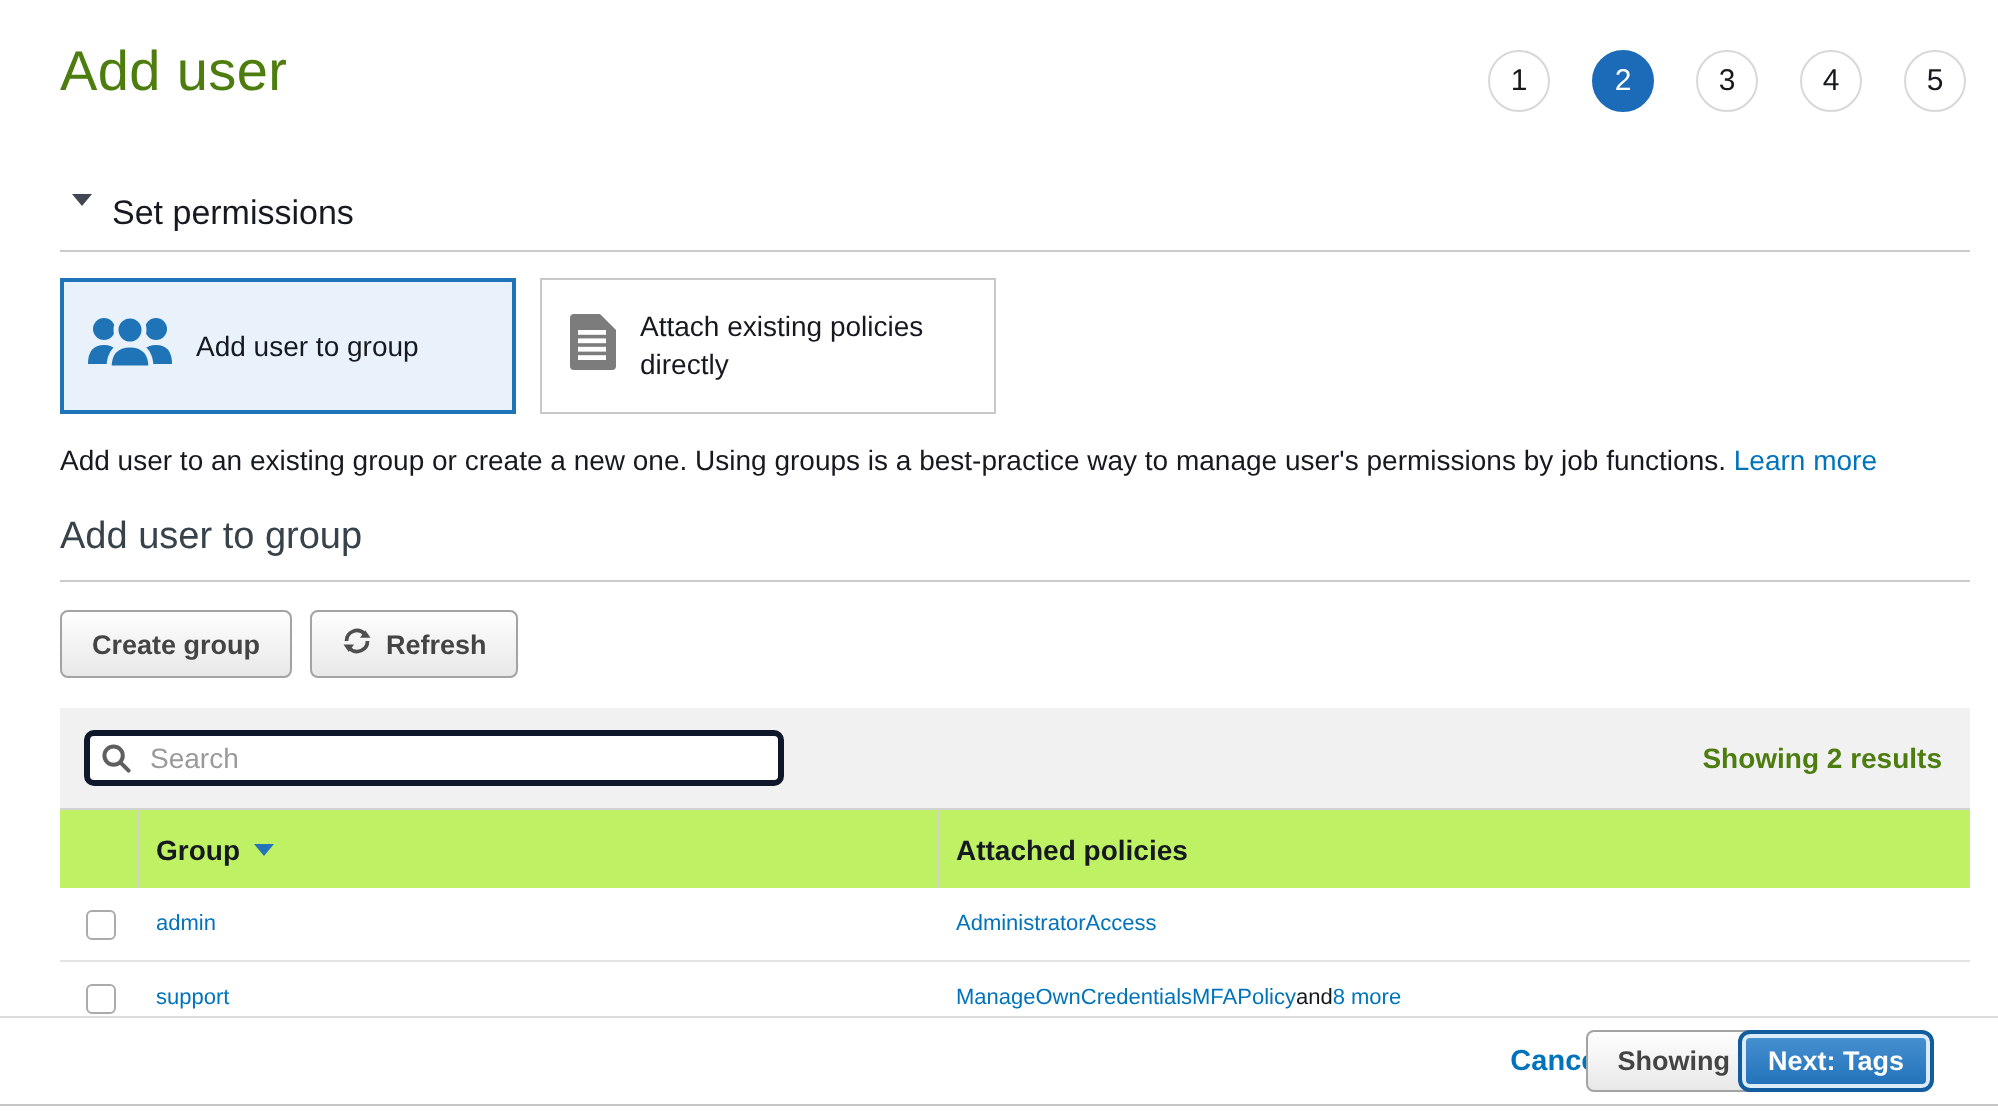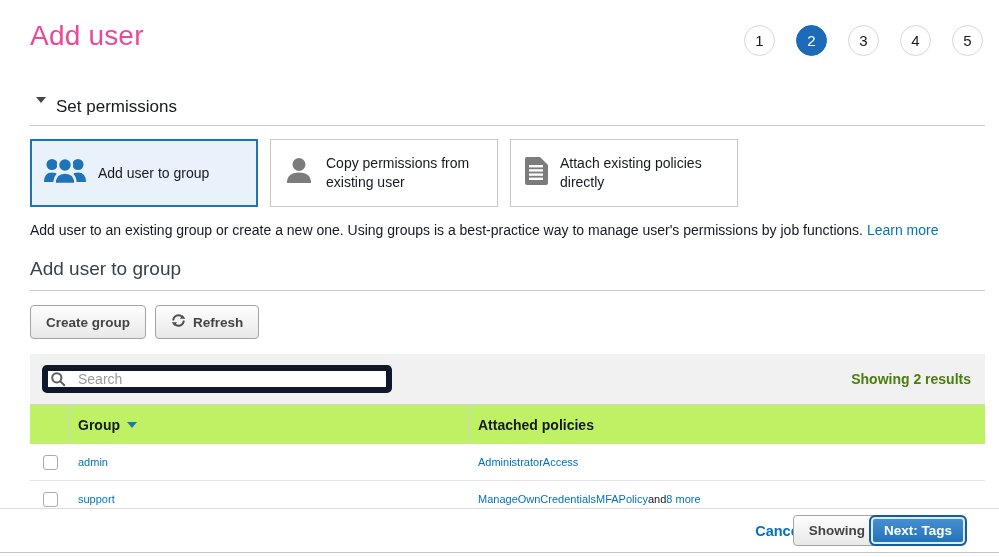--- a/index.html
+++ b/index.html
@@ -6,21 +6,21 @@
   html, body { margin: 0; padding: 0; }
   body {
     width: 999px; height: 557px;
     font-family: "Liberation Sans", sans-serif;
     background: #ffffff; color: #16191f;
     position: relative; overflow: hidden;
   }
 
   
   .page-header { display: flex; justify-content: space-between; align-items: flex-start; padding: 16px 16px 0 30px; }
-  .page-title { font-size: 28px; font-weight: 400; color: #ec4899; margin: 4px 0 0 0; letter-spacing: .2px; }
+  .page-title { font-size: 28px; font-weight: 400; color: #4d7c0f; margin: 4px 0 0 0; letter-spacing: .2px; }
   .steps { display: flex; gap: 21px; margin-top: 9px; }
   .step-circle {
     width: 31px; height: 31px; border-radius: 50%;
     border: 1px solid #d8d8d8; background: #fff; color: #16191f;
     display: flex; align-items: center; justify-content: center;
     font-size: 15px; cursor: default;
   }
   .step-circle.active { background: #1b6bb8; border-color: #1b6bb8; color: #fff; }
 
   
@@ -73,21 +73,21 @@
 
   
   .table-wrap { margin: 15px 14px 0 30px; }
   .toolbar {
     background: #f1f1f1; padding: 11px 12px;
     display: flex; justify-content: space-between; align-items: center;
   }
   .search-box { position: relative; width: 350px; }
   .search-input {
     width: 100%; height: 28px;
-    border: 6px solid #0f172a; border-radius: 5px;
+    border: 3px solid #0f172a; border-radius: 5px;
     padding: 0 8px 0 30px; font-size: 14px; color: #333;
     font-family: "Liberation Sans", sans-serif;
     background: #fff; outline: none;
   }
   .search-input::placeholder { color: #9a9a9a; }
   .search-icon { position: absolute; left: 8px; top: 6px; }
   .results { font-weight: bold; font-size: 14px; color: #4d7c0f; padding-right: 2px; }
 
   .thead {
     display: flex; align-items: stretch; height: 40px;
@@ -152,31 +152,20 @@
           <circle cx="35" cy="8.5" r="5.5"></circle>
           <path d="M27 26 q0 -9.5 8 -9.5 q8 0 8 9.5 z"></path>
           <circle cx="22" cy="9" r="7" stroke="#e9f2fb" stroke-width="2.5"></circle>
           <path d="M11.5 28 q0 -11.5 10.5 -11.5 q10.5 0 10.5 11.5 z" stroke="#e9f2fb" stroke-width="2.5"></path>
         </g>
       </svg>
     </span>
     <span class="card-label">Add user to group</span>
   </div>
 
-  <div class="card">
-    <span>
-      <svg width="32" height="30" viewBox="0 0 32 30">
-        <g fill="#7c7c7c">
-          <circle cx="16" cy="8.5" r="6.5"></circle>
-          <path d="M4 27 q0 -10.5 12 -10.5 q12 0 12 10.5 z"></path>
-        </g>
-      </svg>
-    </span>
-    <span class="card-label">Copy permissions from existing user</span>
-  </div>
 
   <div class="card">
     <span>
       <svg width="26" height="30" viewBox="0 0 26 30">
         <path fill="#7c7c7c" d="M2 3 q0-2 2-2 h13 l8 8 v18 q0 2 -2 2 h-19 q-2 0 -2 -2 z"></path>
         <g fill="#ffffff">
           <rect x="6" y="9" width="14" height="2.4"></rect>
           <rect x="6" y="13.2" width="14" height="2.4"></rect>
           <rect x="6" y="17.4" width="14" height="2.4"></rect>
           <rect x="6" y="21.6" width="14" height="2.4"></rect>

